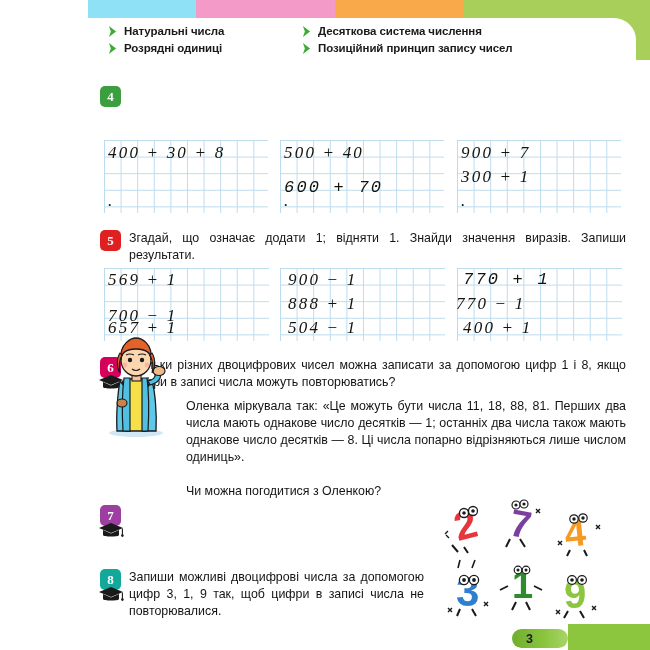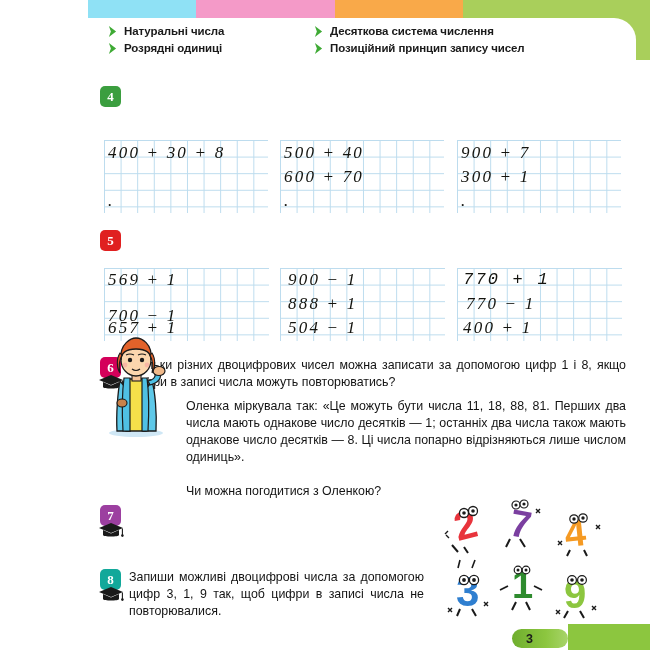--- a/index.html
+++ b/index.html
@@ -12,21 +12,21 @@
   .page{position:absolute;left:0;top:0;width:650px;height:650px;background:#fff;}
 
   
   .tabstrip{position:absolute;left:0;top:0;width:650px;height:18px;}
   .tab{position:absolute;top:0;height:18px;}
   .tab.t1{left:88px;width:108px;background:#8fe1f5;}
   .tab.t2{left:196px;width:139px;background:#f49ac8;}
   .tab.t3{left:335px;width:128px;background:#f9a949;}
   .tab.t4{left:463px;width:121px;background:#a9cf5b;}
   .hdr-cols{position:absolute;left:108px;top:24px;width:540px;z-index:3;
-    display:flex;gap:16px;}
+    display:flex;gap:4px;}
   .hdr-col{display:flex;flex-direction:column;gap:3px;}
   .hdr-col.c1{width:190px;}
   .hdr-item{display:flex;align-items:center;gap:7px;
     font-size:11.5px;font-weight:bold;color:#1a1a1a;line-height:1.25;
     letter-spacing:-.1px;}
   .chev{flex:0 0 auto;width:9px;height:11px;display:block;}
   .ex-num{
     position:absolute;width:21px;height:21px;border-radius:5px;
     color:#fff;font-size:13px;font-weight:bold;
     display:flex;align-items:center;justify-content:center;
@@ -128,43 +128,44 @@
   <div class="ex-num green" style="left:100px;top:86px;">4</div>
 
   <div class="grid" style="left:104px;top:140px;width:164px;height:73px;"></div>
   <div class="grid" style="left:280px;top:140px;width:164px;height:73px;"></div>
   <div class="grid" style="left:457px;top:140px;width:164px;height:73px;"></div>
 
   <div class="hw" style="left:108px;top:143px;">400 + 30 + 8</div>
   <div class="hw" style="left:108px;top:191px;">.</div>
 
   <div class="hw" style="left:284px;top:143px;">500 + 40</div>
-  <div class="hw" style="left:284px;top:167px;">600 + 70</div>
+  <div class="hw" style="left:284px;top:178px;font-family:Liberation Mono, monospace;">600 + 70</div>
   <div class="hw" style="left:284px;top:191px;">.</div>
 
   <div class="hw" style="left:461px;top:143px;">900 + 7</div>
   <div class="hw" style="left:461px;top:167px;">300 + 1</div>
   <div class="hw" style="left:461px;top:191px;">.</div>
 
   <div class="ex-num red" style="left:100px;top:230px;">5</div>
+  <div class="ptext" style="position:absolute;left:129px;top:230px;width:497px;">Згадай, що означає додати 1; відняти 1. Знайди значення виразів. Запиши результати.</div>
 
   <div class="grid" style="left:104px;top:268px;width:165px;height:73px;"></div>
   <div class="grid" style="left:280px;top:268px;width:165px;height:73px;"></div>
   <div class="grid" style="left:457px;top:268px;width:165px;height:73px;"></div>
 
   <div class="hw" style="left:108px;top:270px;">569 + 1</div>
   <div class="hw" style="left:108px;top:306px;">700 − 1</div>
   <div class="hw" style="left:108px;top:318px;">657 + 1</div>
 
   <div class="hw" style="left:288px;top:270px;">900 − 1</div>
   <div class="hw" style="left:288px;top:294px;">888 + 1</div>
   <div class="hw" style="left:288px;top:318px;">504 − 1</div>
 
   <div class="hw" style="left:463px;top:270px;font-family:Liberation Mono, monospace;">770 + 1</div>
-  <div class="hw" style="left:466px;top:294px;text-align:right;">770 − 1</div>
+  <div class="hw" style="left:456px;top:294px;text-align:right;">770 − 1</div>
   <div class="hw" style="left:463px;top:318px;">400 + 1</div>
 
   <div class="ex-num pink" style="left:100px;top:357px;">6</div>
   <svg class="cap" style="left:98px;top:374px;" viewBox="0 0 26 17">
     <path d="M13 1 L25 6 L13 11 L1 6 Z" fill="#1a1a1a"></path>
     <path d="M5 8 L5 13 C5 15 21 15 21 13 L21 8 L13 11.5 Z" fill="#1a1a1a"></path>
     <path d="M24.4 6.4 L24.4 13" stroke="#1a1a1a" stroke-width="1.1" fill="none"></path>
     <circle cx="24.4" cy="13.6" r="1.3" fill="#1a1a1a"></circle>
   </svg>
   <div class="ptext" style="position:absolute;left:129px;top:357px;width:497px;">Скільки різних двоцифрових чисел можна записати за допомогою цифр 1 і 8, якщо цифри в записі числа можуть повторюватись?</div>

